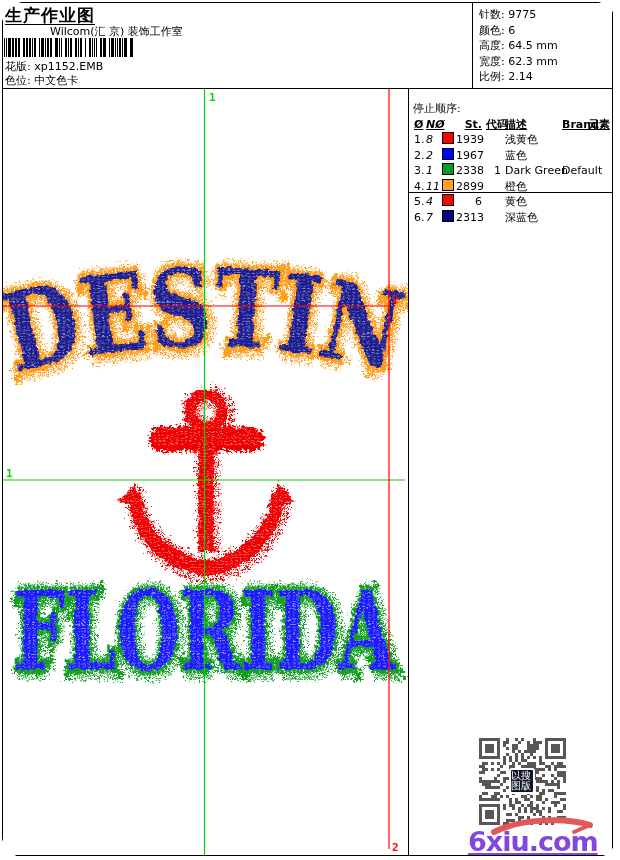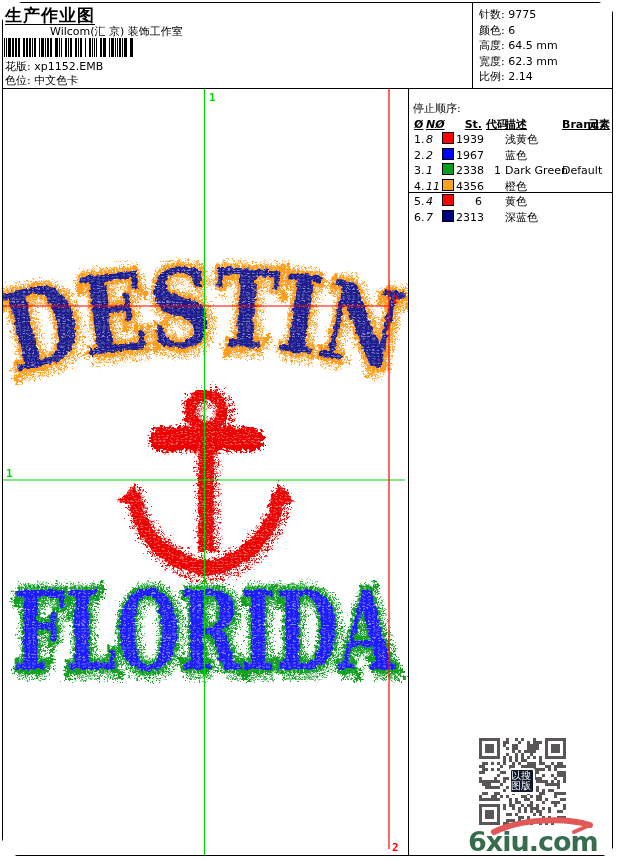--- a/index.html
+++ b/index.html
@@ -155,21 +155,21 @@
       <span class="c-st">2338</span>
       <span class="c-code">1</span>
       <span class="c-desc">Dark Green</span>
       <span class="c-brand">Default</span>
       <span class="c-elem"></span>
     </div>
     <div class="t-row">
       <span class="c-stop">4.</span>
       <span class="c-no">11</span>
       <span class="c-swslot"><span class="c-sw" style="display: inline-block; background: rgb(255, 160, 30);"></span></span>
-      <span class="c-st">4356</span>
+      <span class="c-st">2899</span>
       <span class="c-code"></span>
       <span class="c-desc">橙色</span>
       <span class="c-brand"></span>
       <span class="c-elem"></span>
     </div>
     <div class="t-row">
       <span class="c-stop">5.</span>
       <span class="c-no">4</span>
       <span class="c-swslot"><span class="c-sw" style="display: inline-block; background: rgb(255, 0, 0);"></span></span>
       <span class="c-st">6</span>
@@ -628,15 +628,15 @@
   <div class="abs qr-logo">
     <div>以搜</div>
     <div>图版</div>
   </div>
 
   <div class="abs watermark">
     <svg class="wm-swoosh" width="104" height="20">
       <path d="M 4 16 C 30 3 74 1 100 9" fill="none" stroke-width="6" stroke-linecap="round" style="stroke: rgb(226, 87, 87);"></path>
       <path d="M 100 9 L 84 16" fill="none" stroke-width="4" stroke-linecap="round" style="stroke: rgb(226, 87, 87);"></path>
     </svg>
-    <span class="wm-text" style="color: #14532d;">6xiu.com</span>
+    <span class="wm-text" style="color: #6d28d9; text-decoration: underline;">6xiu.com</span>
   </div>
 </div>
 
 </body></html>

